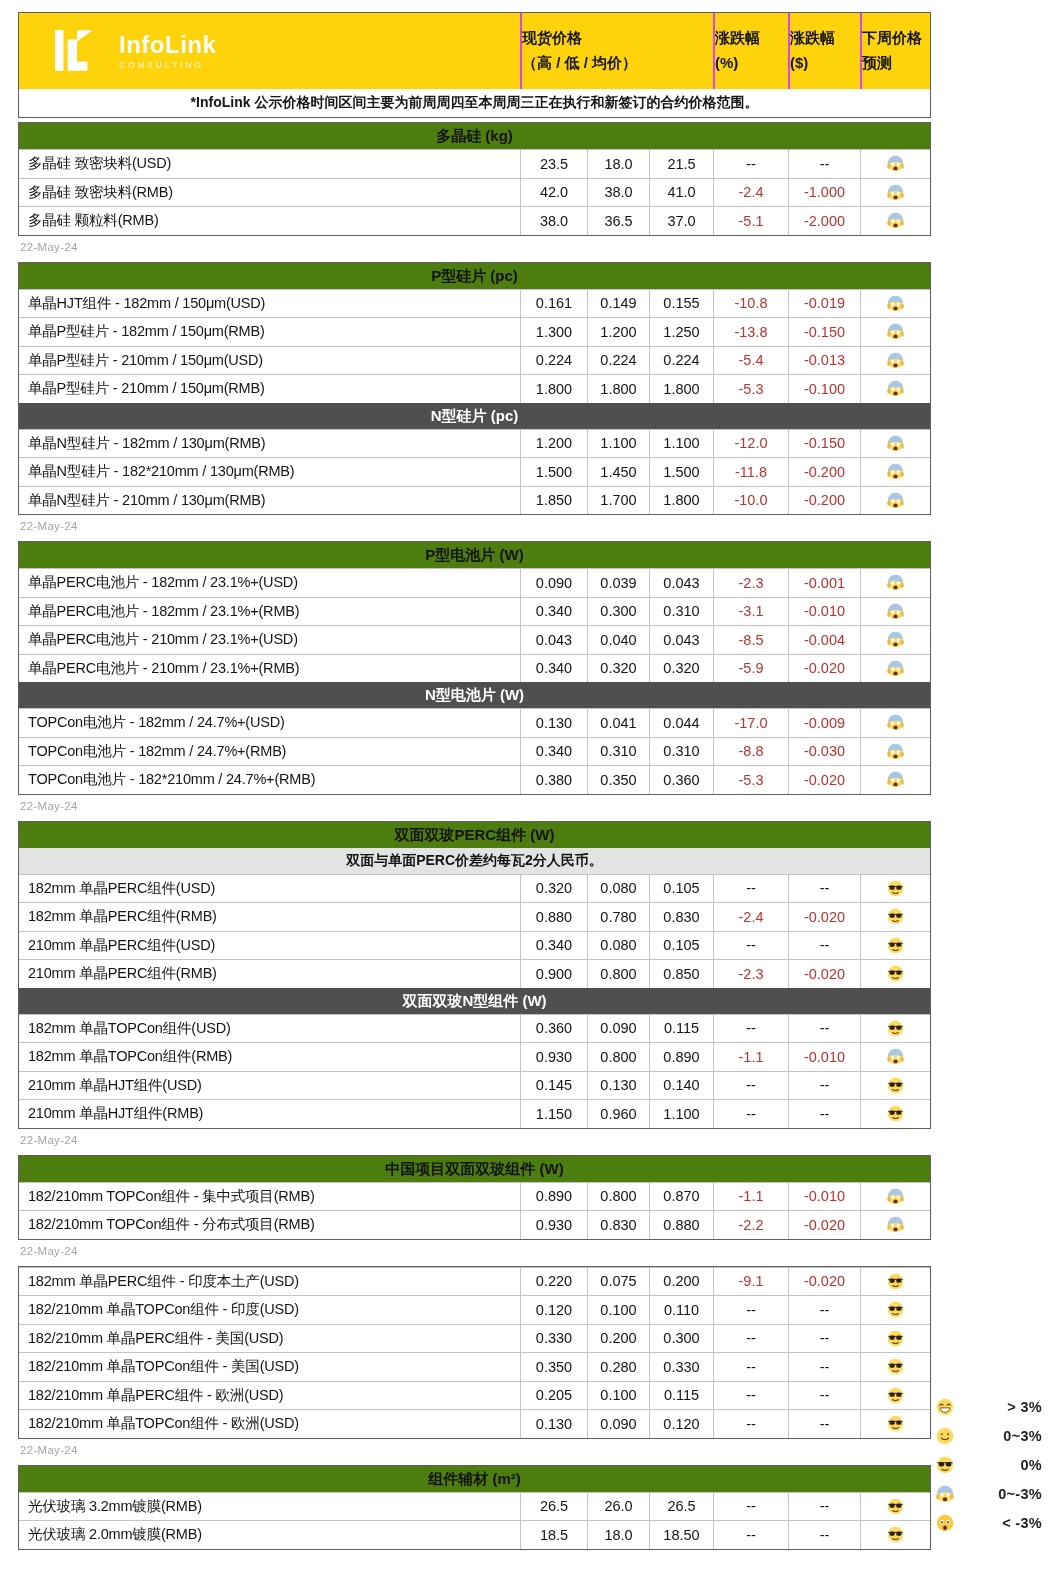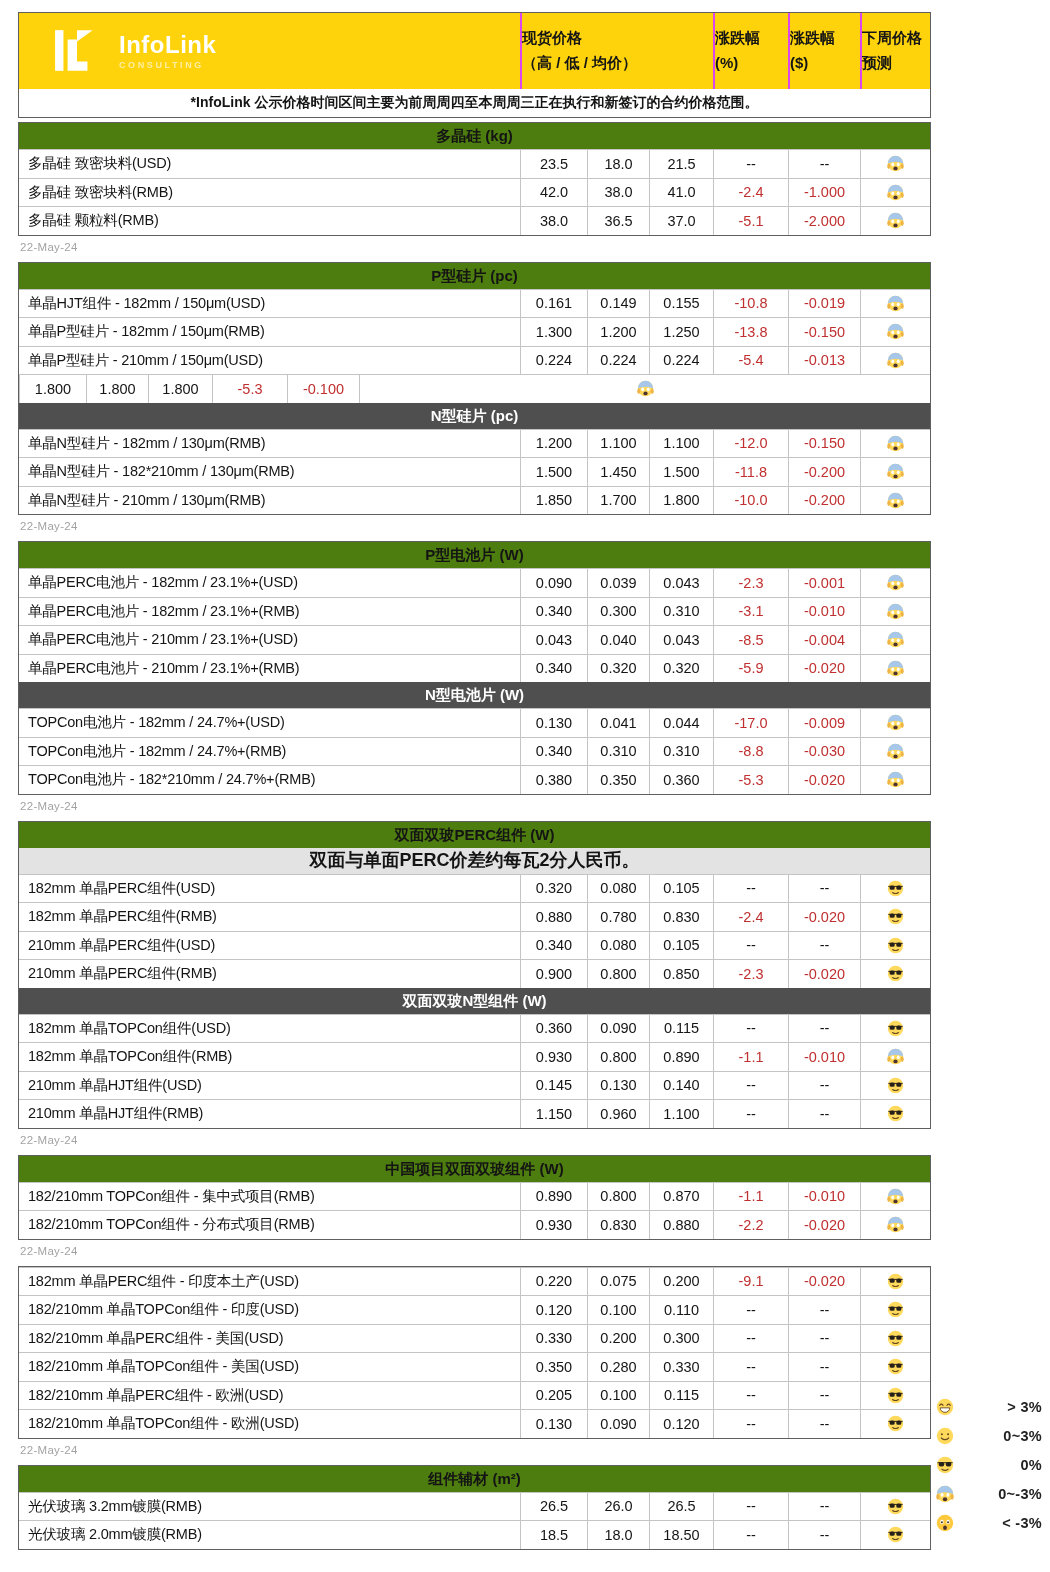--- a/index.html
+++ b/index.html
@@ -20,21 +20,21 @@
   .logo-sub{color:rgba(255,255,255,0.62);font-size:9px;font-weight:bold;letter-spacing:2.6px;margin-top:4px;}
   .note-row{height:28px;display:flex;align-items:center;justify-content:center;background:#fff;
             font-weight:bold;font-size:14px;}
 
   
   .gap{height:4px;}
   .block{border:1px solid #5f5f5f;box-sizing:border-box;background:#fff;}
   .sec-h{height:26px;line-height:26px;text-align:center;font-weight:bold;font-size:15px;}
   .sec-h.light{background:#4d7c0f;color:#141414;}
   .sec-h.dark{background:#4F4F4F;color:#fff;}
-  .sec-sub{height:26px;line-height:24px;text-align:center;font-weight:bold;font-size:18px;background:#E3E3E3;color:#141414;}
+  .sec-sub{height:26px;line-height:24px;text-align:center;font-weight:bold;font-size:14px;background:#E3E3E3;color:#141414;}
   .row{display:flex;height:27.5px;border-top:1px solid #C4C4C4;}
   .cell{box-sizing:border-box;display:flex;align-items:center;justify-content:center;font-size:14.5px;}
   .cell.name{width:501px;justify-content:flex-start;padding-left:9px;letter-spacing:-0.2px;}
   .cell.num{border-left:1px solid #C4C4C4;}
   .cw-high{width:67px;} .cw-low{width:62px;} .cw-avg{width:64px;} .cw-pct{width:75px;} .cw-chg{width:72px;}
   .cell.emoji{flex:1;border-left:1px solid #C4C4C4;}
   .neg{color:#C03030;}
   .date-row{height:26px;box-sizing:border-box;padding:5px 0 0 2px;font-size:11.5px;color:#A3A3A3;letter-spacing:0.3px;}
 
   .emo-i{width:17px;height:17px;display:inline-flex;}
@@ -216,20 +216,21 @@
                   <ellipse cx="3.4" cy="21" rx="2.9" ry="5.2" fill="#F0B445"></ellipse>
                   <ellipse cx="28.6" cy="21" rx="2.9" ry="5.2" fill="#F0B445"></ellipse>
                   <ellipse cx="10.8" cy="17.5" rx="2.7" ry="3.5" fill="#fff"></ellipse>
                   <ellipse cx="21.2" cy="17.5" rx="2.7" ry="3.5" fill="#fff"></ellipse>
                   <ellipse cx="16" cy="25.3" rx="4" ry="3.6" fill="#4E342E"></ellipse>
                 </svg>
               </span>
             </div>
           </div>
           <div class="row">
+            <div class="cell name">单晶P型硅片 - 210mm / 150μm(RMB)</div>
             <div class="cell num cw-high">1.800</div>
             <div class="cell num cw-low">1.800</div>
             <div class="cell num cw-avg">1.800</div>
             <div class="cell num cw-pct neg">-5.3</div>
             <div class="cell num cw-chg neg">-0.100</div>
             <div class="cell emoji">
               <span class="emo-i">
                 <svg viewBox="0 0 32 32">
                   <circle cx="16" cy="16" r="14.5" fill="#FFD95B"></circle>
                   <path d="M1.5 16 A14.5 14.5 0 0 1 30.5 16 Q16 9.5 1.5 16 Z" fill="#A6C7EA"></path>

